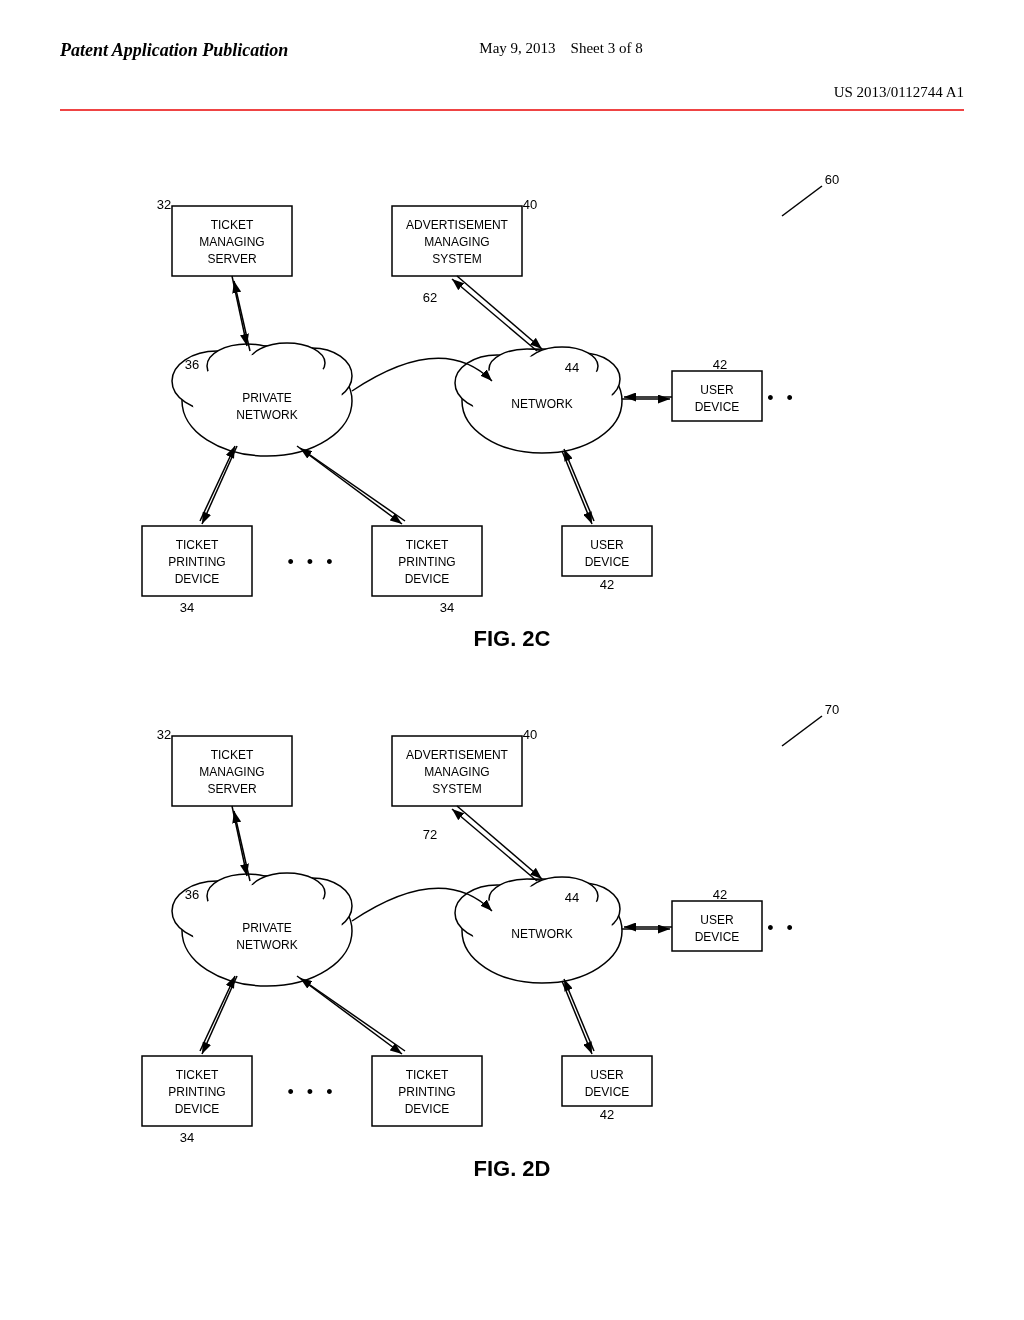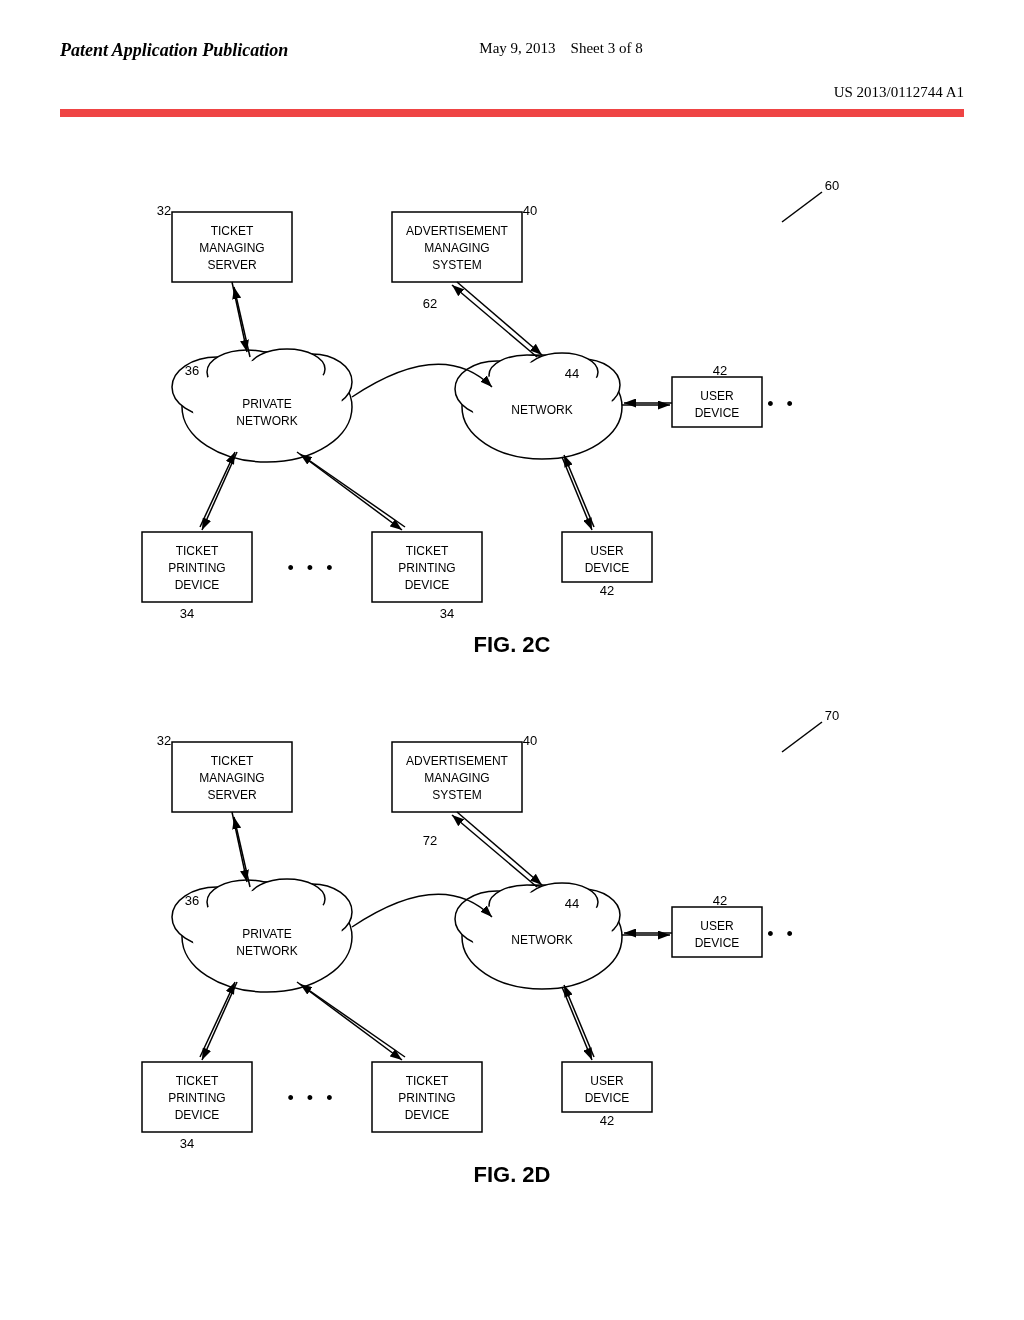--- a/index.html
+++ b/index.html
@@ -18,21 +18,21 @@
       background: #fff;
       padding: 40px 60px;
       position: relative;
     }
 
     
     .header {
       display: flex;
       justify-content: space-between;
       align-items: flex-start;
-      border-bottom: 8px solid #ef4444;
+      border-bottom: 2px solid #ef4444;
       padding-bottom: 8px;
       margin-bottom: 40px;
     }
     .header-left {
       font-weight: bold;
       font-size: 18px;
       font-style: italic;
     }
     .header-center {
       font-size: 15px;

